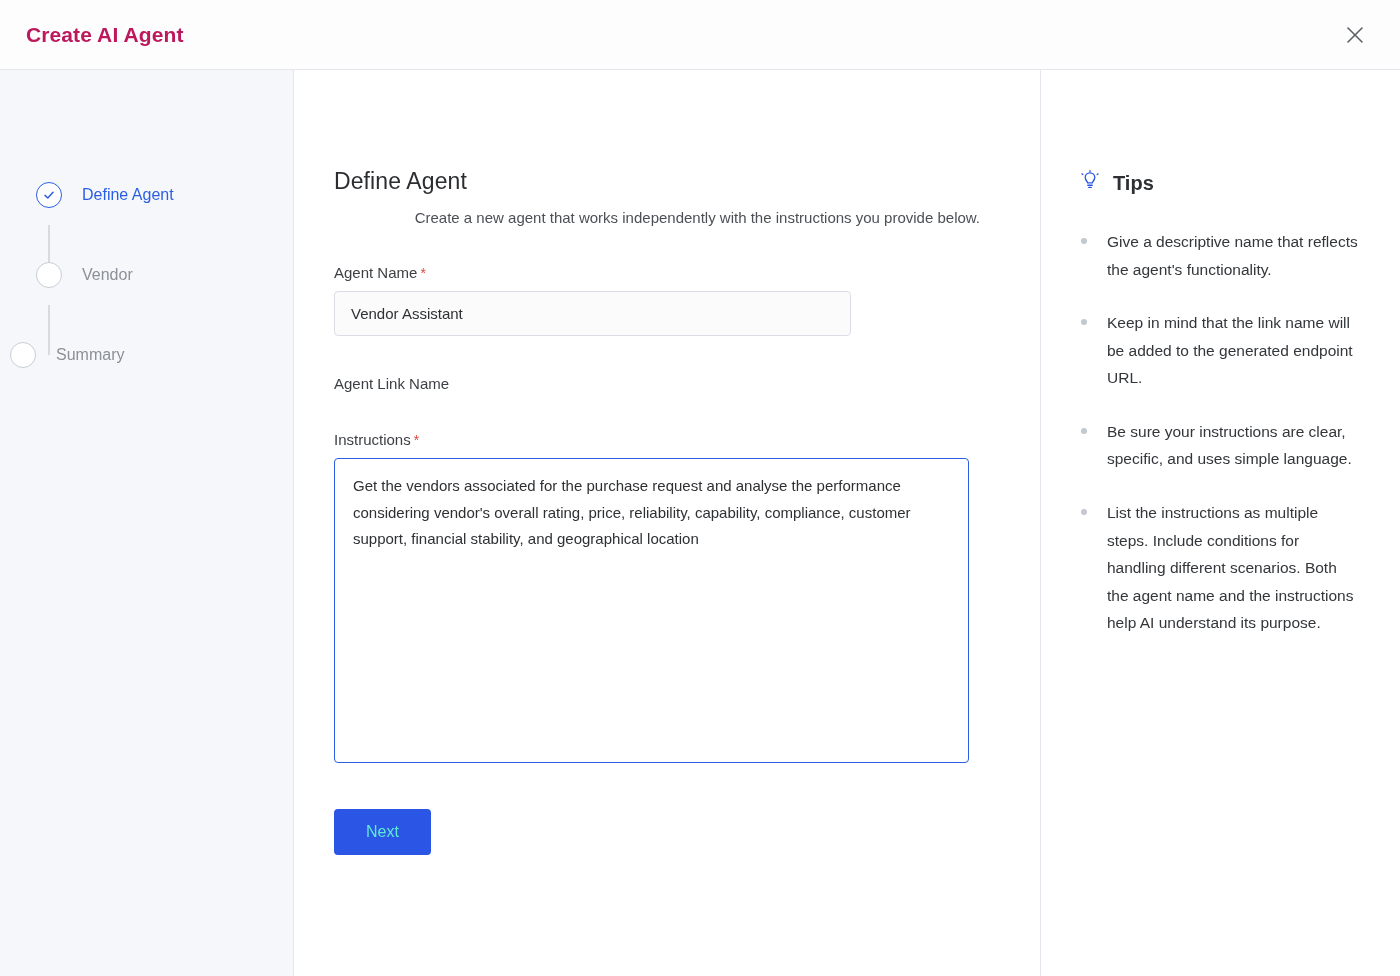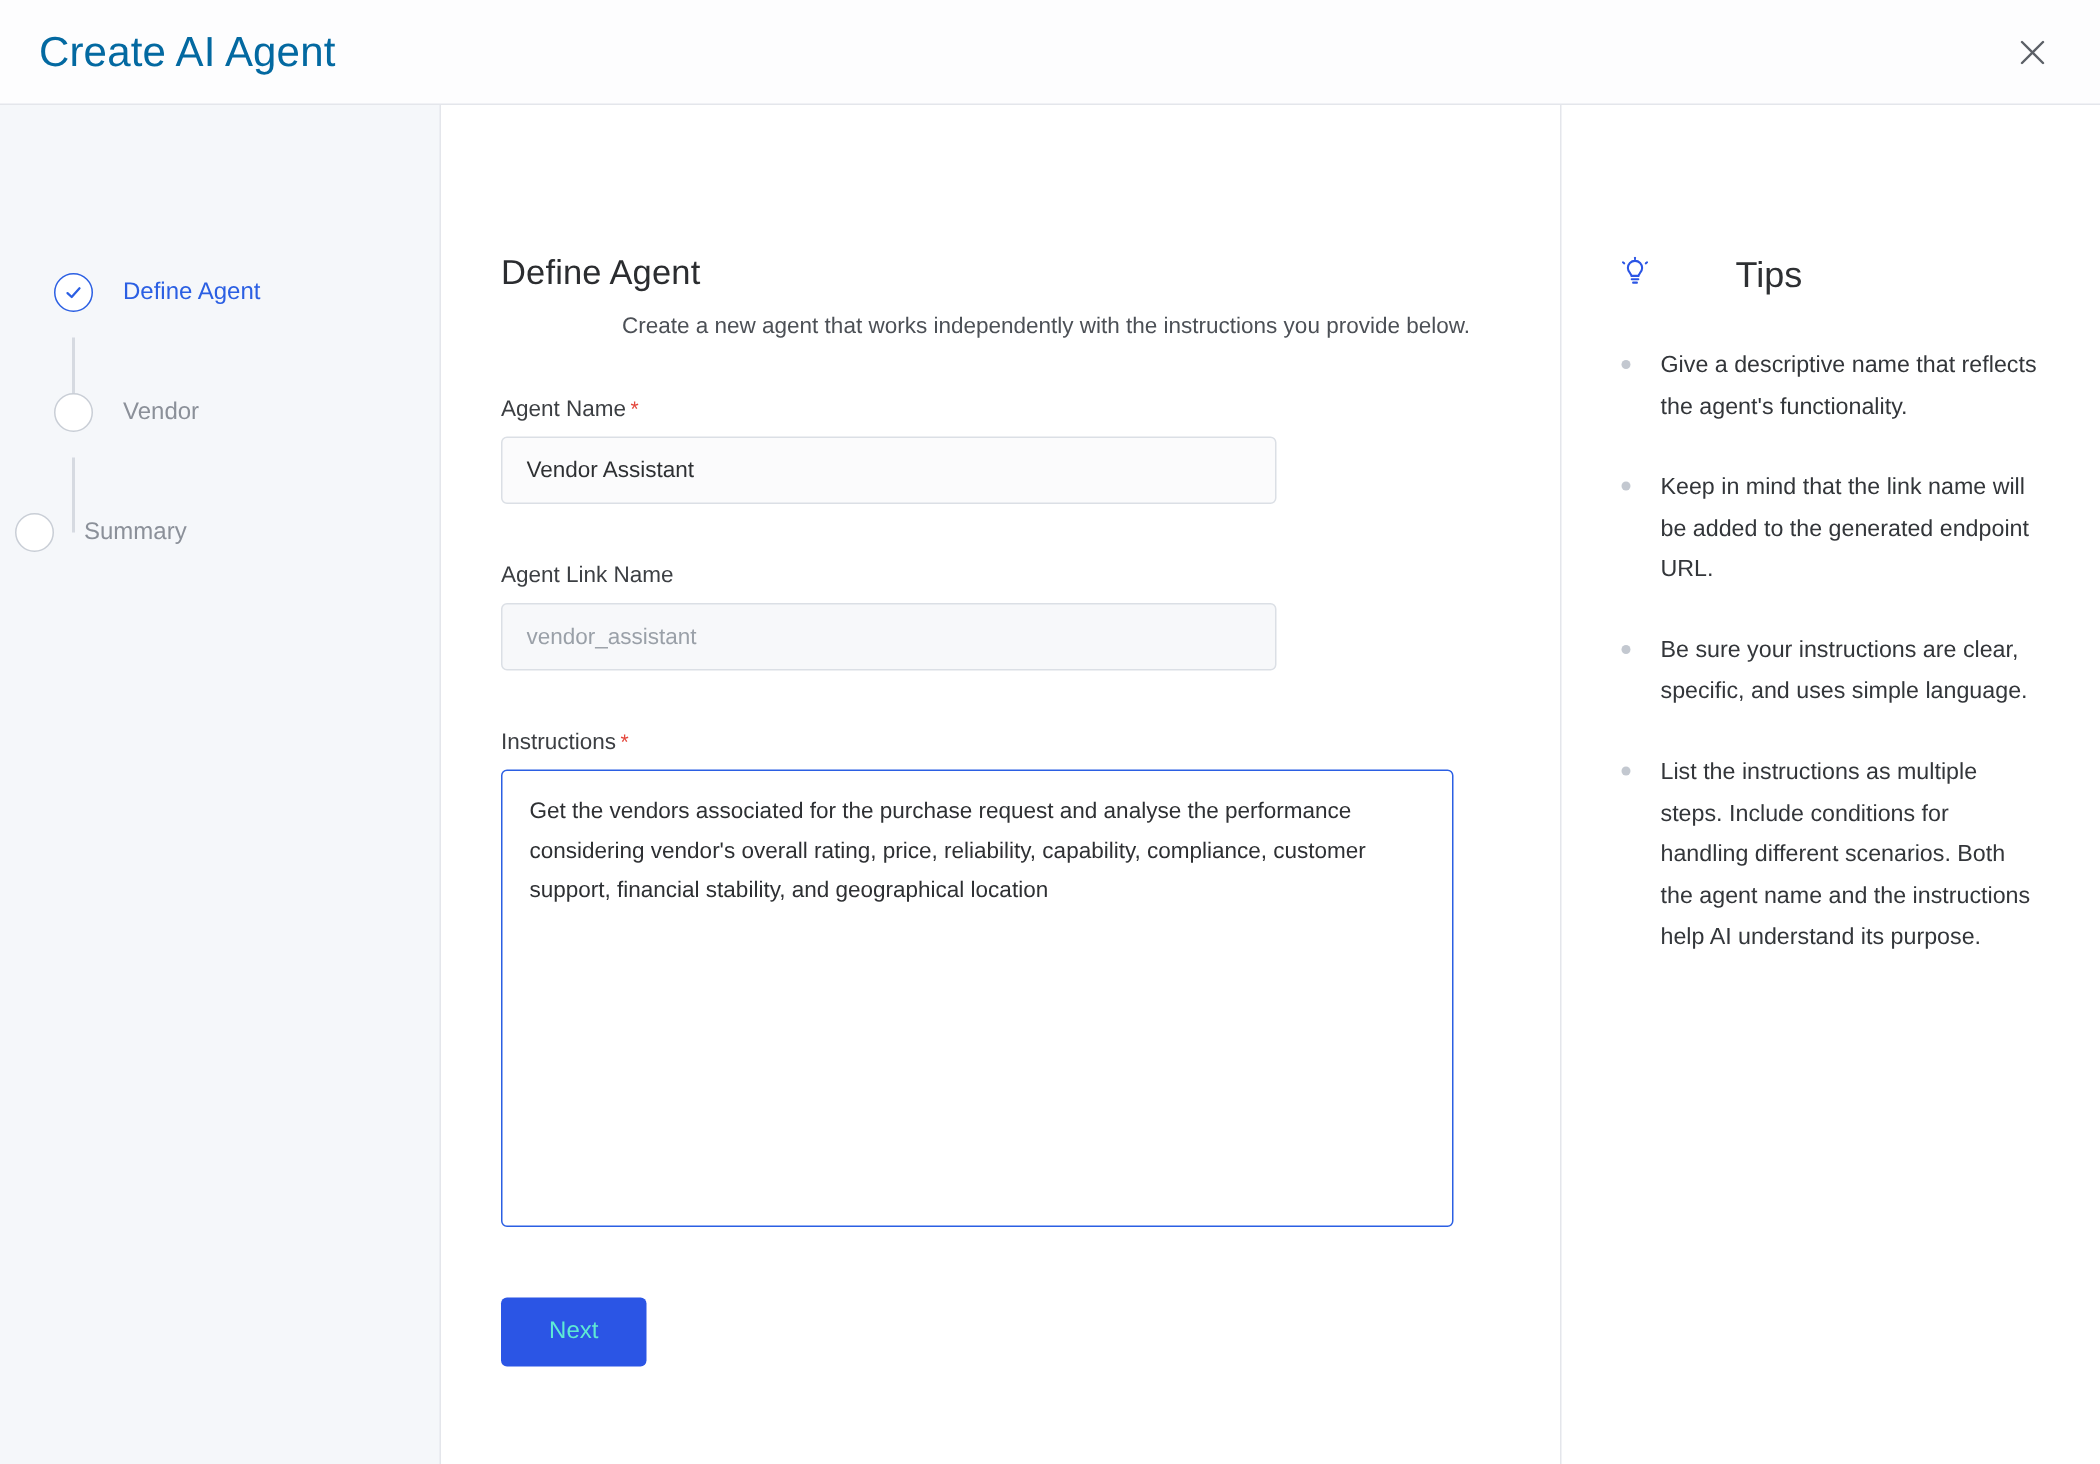--- a/index.html
+++ b/index.html
@@ -25,23 +25,23 @@
     height: 70px;
     flex: 0 0 70px;
     display: flex;
     align-items: center;
     justify-content: space-between;
     padding: 0 28px 0 26px;
     border-bottom: 1px solid #e4e6eb;
     background: #fdfdfe;
   }
   .header-title {
-    font-size: 28px;
-    font-weight: 400;
-    color: #0369a1;
+    font-size: 21px;
+    font-weight: 700;
+    color: #be185d;
     letter-spacing: 0.1px;
   }
   .close-btn {
     width: 34px; height: 34px;
     display: flex; align-items: center; justify-content: center;
     cursor: pointer;
     border-radius: 4px;
   }
   .close-btn svg { display: block; }
 
@@ -189,24 +189,23 @@
     padding: 100px 40px 0 38px;
     background: #ffffff;
   }
   .tips-head {
     display: flex;
     align-items: center;
     gap: 12px;
     margin-bottom: 32px;
   }
   .tips-title {
-    font-size: 24px;
+    font-size: 20px;
     color: #2e3033;
-    font-weight: 400;
-    margin-left: 44px;
+    font-weight: 700;
   }
   .tips-list {
     list-style: none;
     margin: 0; padding: 0;
   }
   .tips-list li {
     position: relative;
     padding-left: 28px;
     margin-bottom: 26px;
     font-size: 15.5px;
@@ -273,21 +272,20 @@
           <label class="field-label">
             <span>Agent Name</span><span class="req">*</span>
           </label>
           <input class="text-input" type="text" value="Vendor Assistant" style="">
         </div>
 
         <div class="field">
           <label class="field-label">
             <span>Agent Link Name</span>
           </label>
-          <input class="text-input readonly" type="text" placeholder="vendor_assistant" style="">
         </div>
 
         <div class="field">
           <label class="field-label">
             <span>Instructions</span><span class="req">*</span>
           </label>
           <textarea class="textarea" style="">Get the vendors associated for the purchase request and analyse the performance considering vendor's overall rating, price, reliability, capability, compliance, customer support, financial stability, and geographical location</textarea>
         </div>
 
         <div class="next-wrap">

